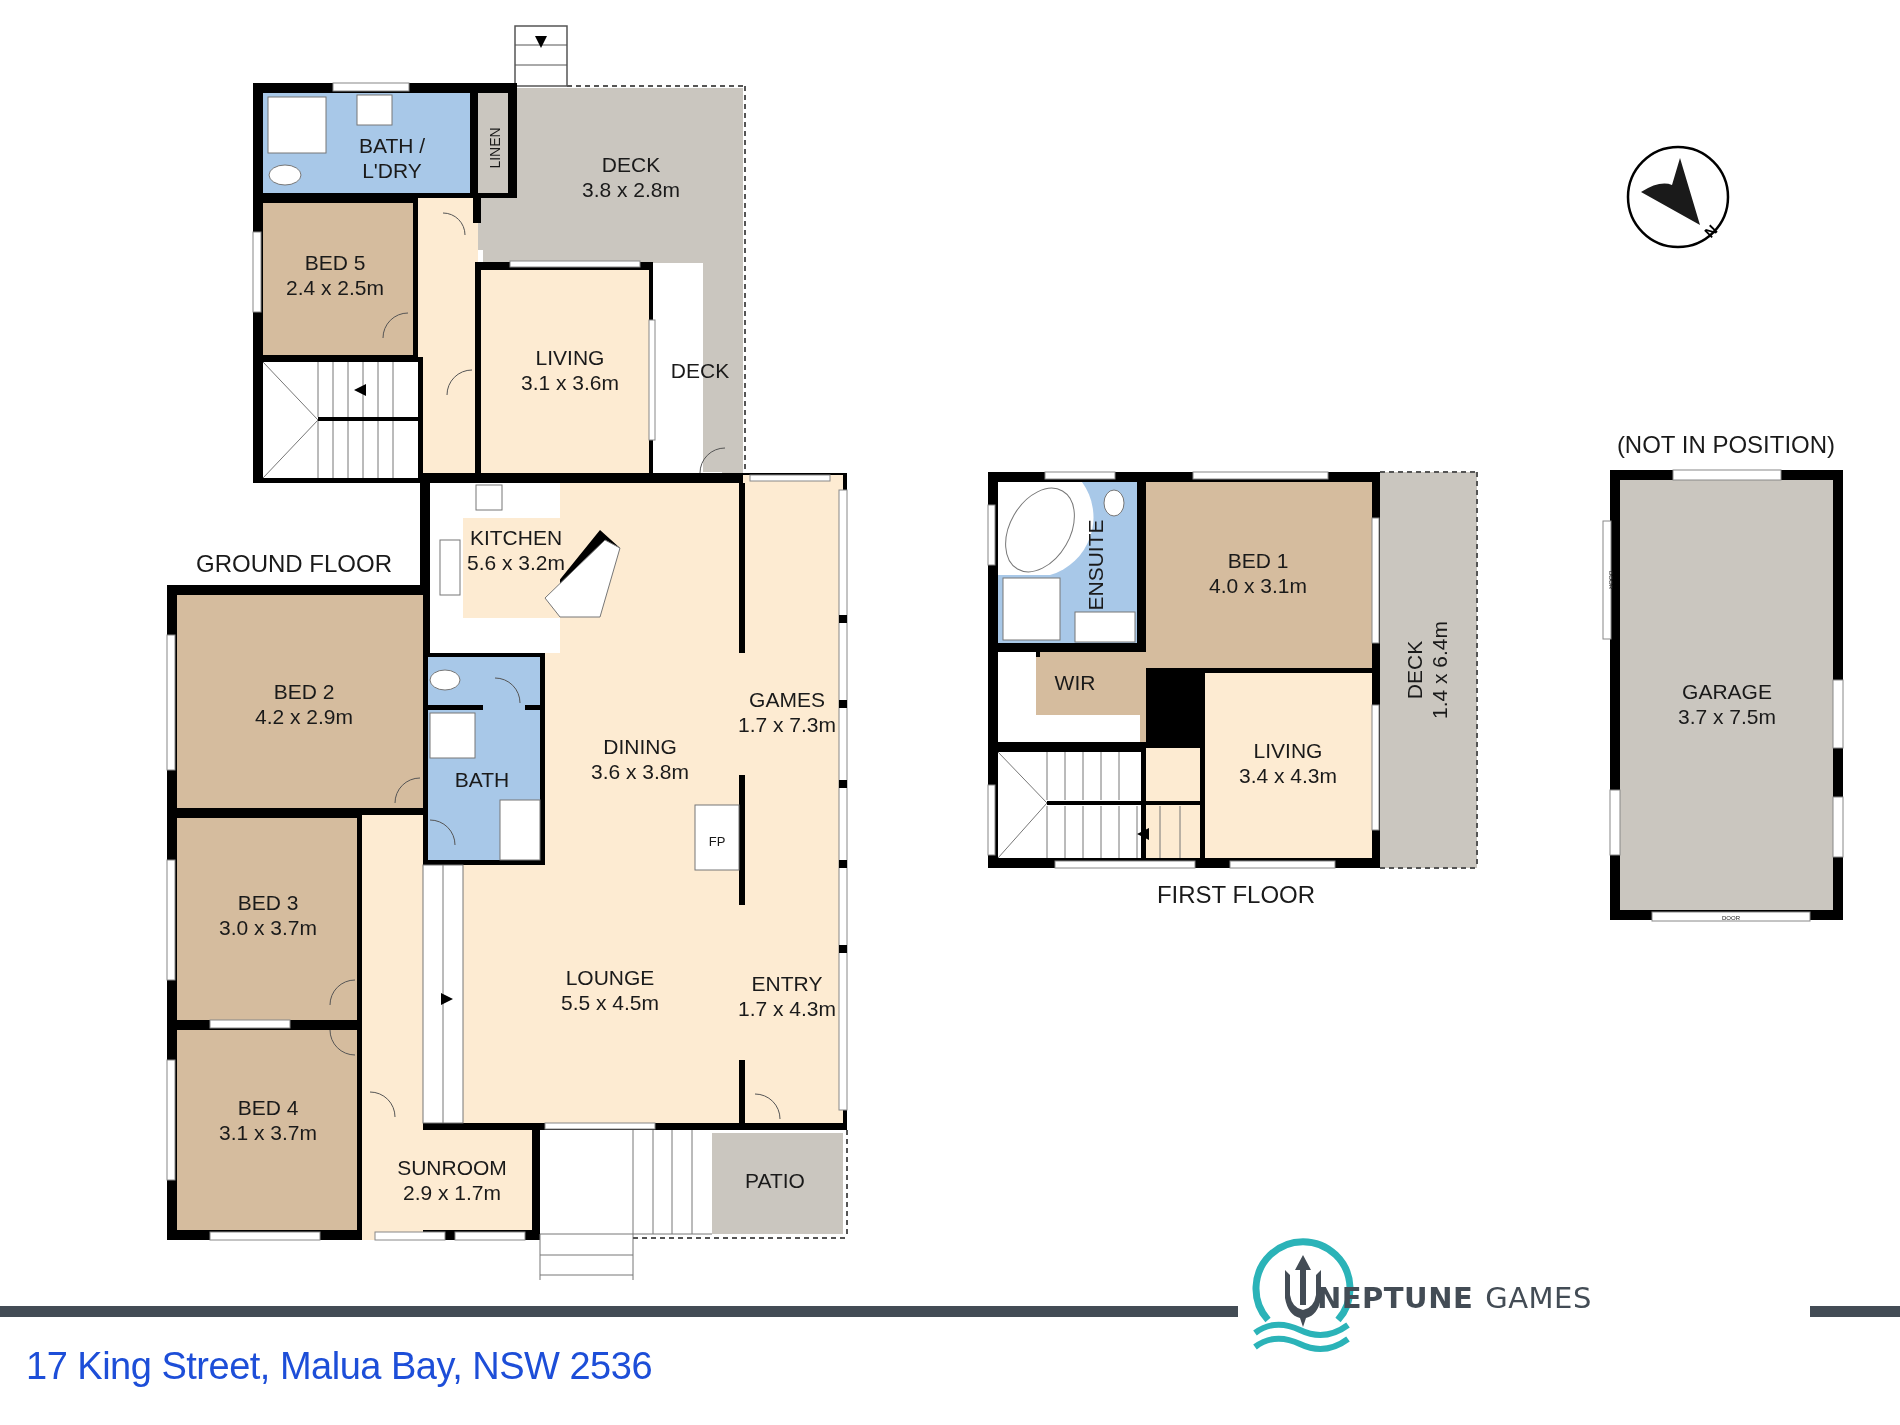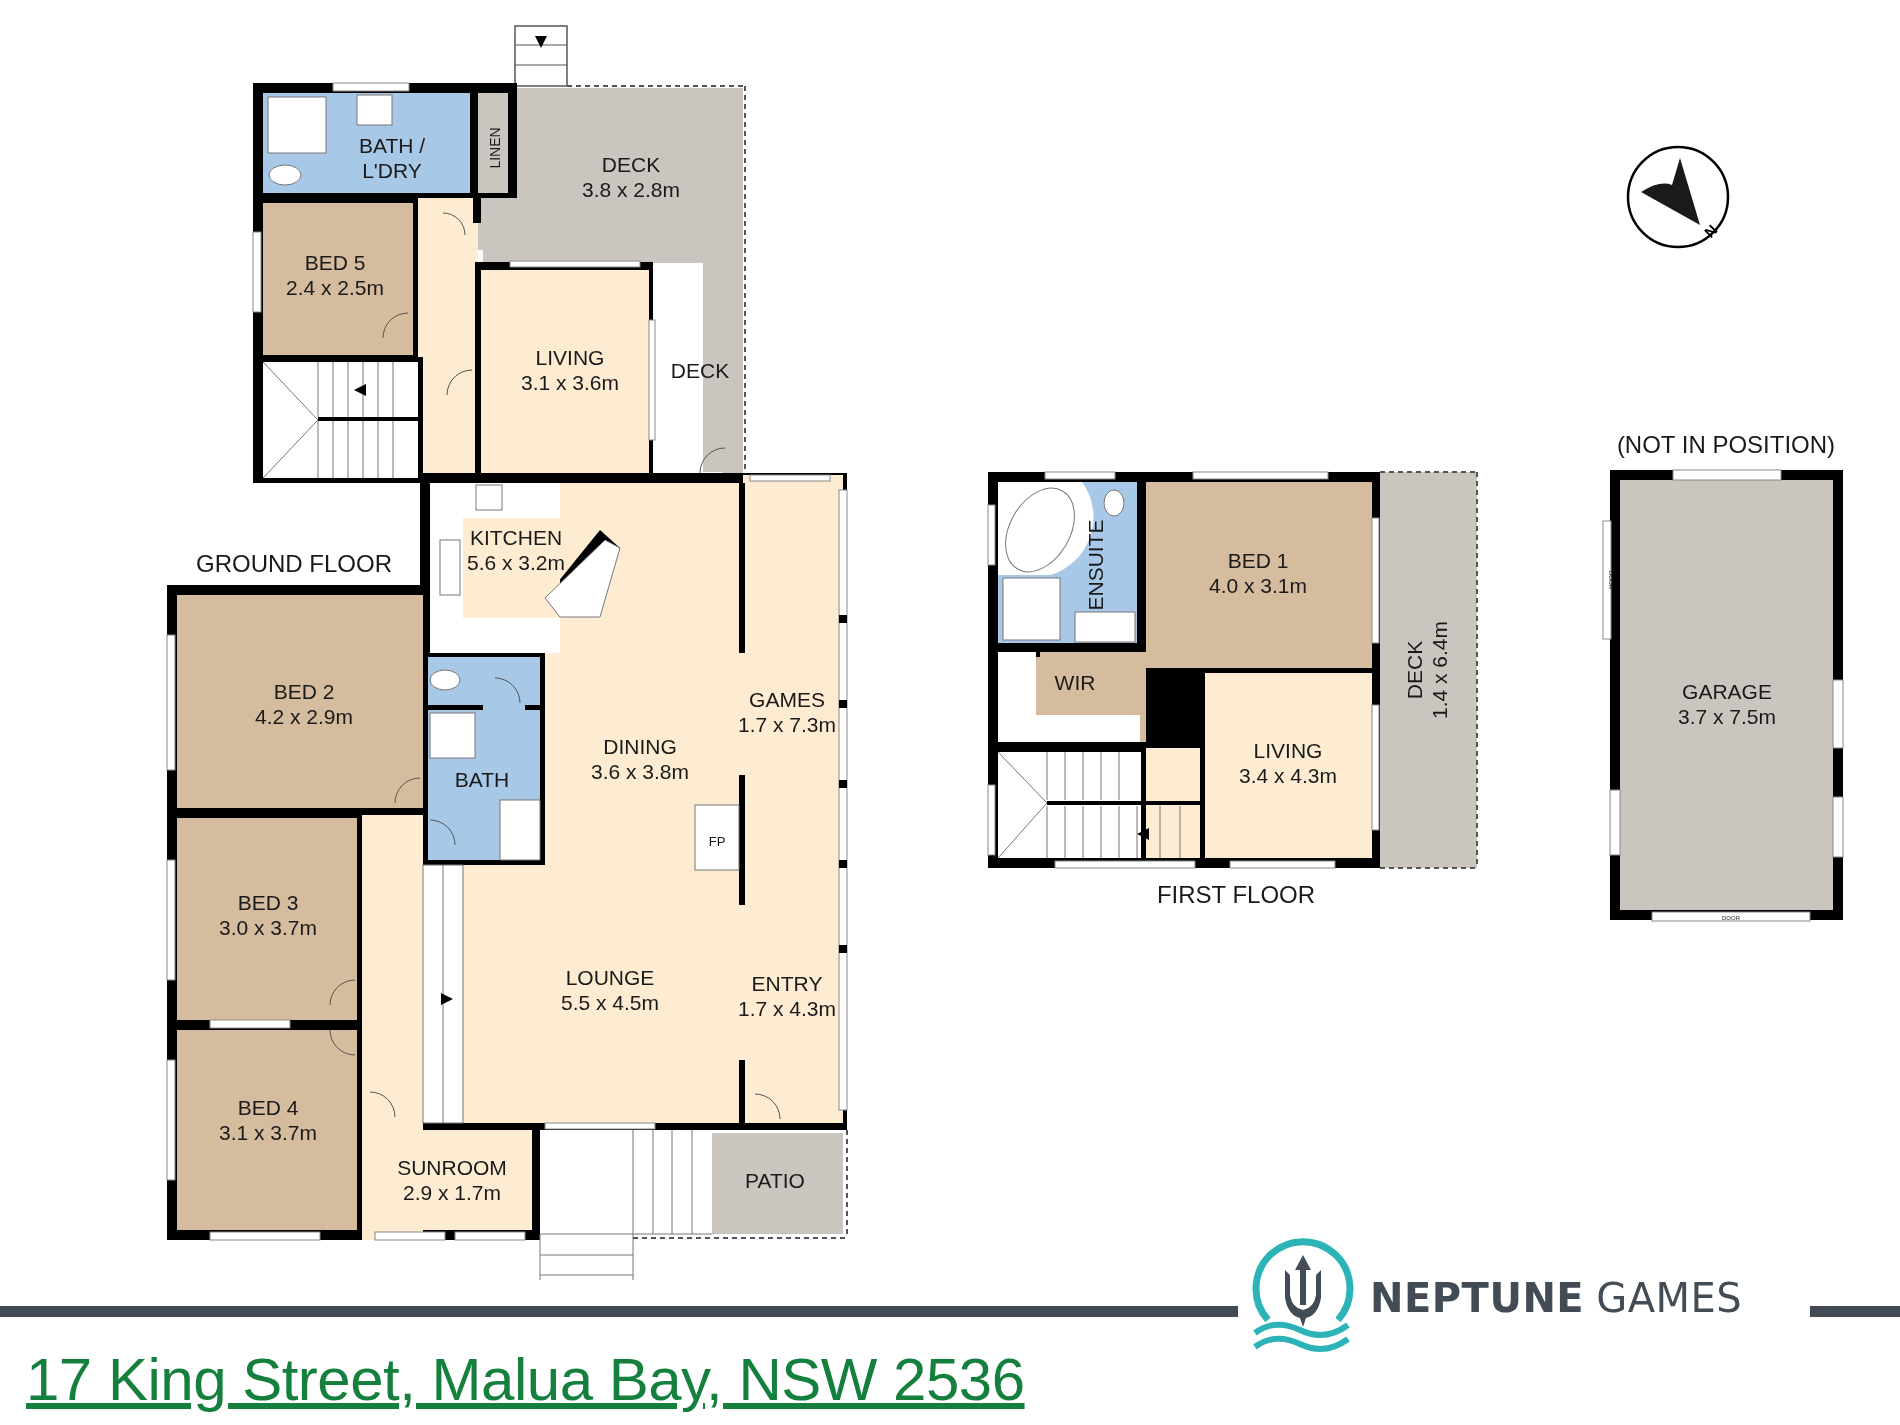--- a/index.html
+++ b/index.html
@@ -3,24 +3,24 @@
 <meta charset="utf-8">
 <style>
   html, body { margin:0; padding:0; background:#ffffff; }
   body { width:1900px; height:1425px; position:relative; overflow:hidden;
          font-family:"Liberation Sans", sans-serif; color:#1a1a1a; }
   svg.plan { position:absolute; left:0; top:0; }
   .lbl { font-family:"Liberation Sans", sans-serif; fill:#1a1a1a; text-anchor:middle; }
   .room-name { font-size:21px; }
   .room-dim { font-size:21px; }
   .floor-title { font-size:24px; }
-  .address { position:absolute; left:26px; top:1345px; font-size:60px; color:#15803d;
-             font-family:"Liberation Sans", sans-serif; letter-spacing:-0.5px;text-decoration:underline; }
-  .brand { position:absolute; left:1370px; top:1270px; height:56px; display:flex; align-items:center;
-           font-family:"DejaVu Sans", sans-serif; color:#434c55; font-size:40px; letter-spacing:0.5px; }
+  .address { position:absolute; left:26px; top:1345px; font-size:38px; color:#1d4ed8;
+             font-family:"Liberation Sans", sans-serif; letter-spacing:-0.5px; }
+  .brand { position:absolute; left:1317px; top:1270px; height:56px; display:flex; align-items:center;
+           font-family:"DejaVu Sans", sans-serif; color:#434c55; font-size:29px; letter-spacing:0.5px; }
   .brand .b1 { font-weight:bold; margin-right:12px; }
   .brand .b2 { font-weight:normal; }
 </style>
 </head>
 <body>
 
 <svg class="plan" width="1900" height="1425" viewBox="0 0 1900 1425">
   <defs>
     <pattern id="hatch" width="10" height="10" patternUnits="userSpaceOnUse" patternTransform="rotate(45)">
       <line x1="0" y1="0" x2="0" y2="10" stroke="#333" stroke-width="1.5"></line>

